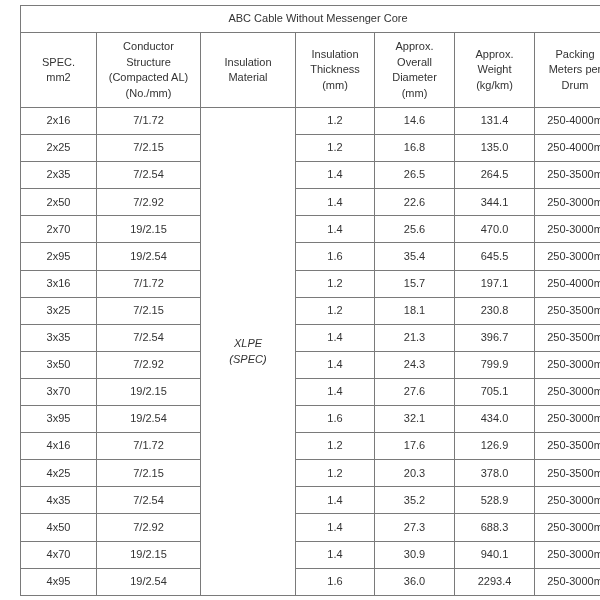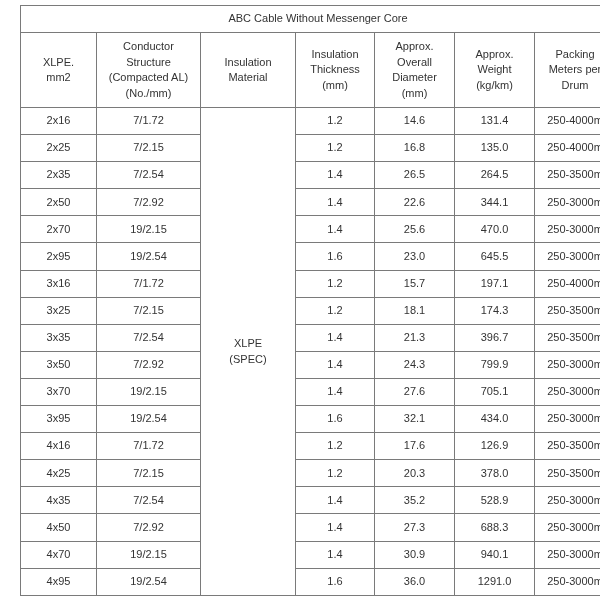--- a/index.html
+++ b/index.html
@@ -16,42 +16,42 @@
     border: 1px solid #7a7a7a;
     text-align: center;
     vertical-align: middle;
     font-weight: normal;
     padding: 0;
     line-height: 15.5px;
   }
   .title-row td { height: 26px; font-size: 11px; }
   .head-row th { height: 74px; }
   tbody tr td { height: 26.1px; }
-  .merged { line-height: 16px; }
+  .merged { line-height: 16px; font-style: italic; }
 </style>
 </head>
 <body>
 
 <table>
   <colgroup>
     <col style="width:76px">
       <col style="width:104px">
       <col style="width:95px">
       <col style="width:79px">
       <col style="width:80px">
       <col style="width:80px">
       <col style="width:81px">
   </colgroup>
   <thead>
     <tr class="title-row">
       <td colspan="7">ABC Cable Without Messenger Core</td>
     </tr>
     <tr class="head-row" id="head-row">
         <th>
-          <div>XLPE.</div>
+          <div>SPEC.</div>
           <div>mm2</div>
         </th>
         <th>
           <div>Conductor</div>
           <div>Structure</div>
           <div>(Compacted AL)</div>
           <div>(No./mm)</div>
         </th>
         <th>
           <div>Insulation</div>
@@ -122,38 +122,38 @@
         <td>19/2.15</td>
         <td>1.4</td>
         <td>25.6</td>
         <td>470.0</td>
         <td>250-3000m</td>
       </tr>
       <tr>
         <td>2x95</td>
         <td>19/2.54</td>
         <td>1.6</td>
-        <td>23.0</td>
+        <td>35.4</td>
         <td>645.5</td>
         <td>250-3000m</td>
       </tr>
       <tr>
         <td>3x16</td>
         <td>7/1.72</td>
         <td>1.2</td>
         <td>15.7</td>
         <td>197.1</td>
         <td>250-4000m</td>
       </tr>
       <tr>
         <td>3x25</td>
         <td>7/2.15</td>
         <td>1.2</td>
         <td>18.1</td>
-        <td>174.3</td>
+        <td>230.8</td>
         <td>250-3500m</td>
       </tr>
       <tr>
         <td>3x35</td>
         <td>7/2.54</td>
         <td>1.4</td>
         <td>21.3</td>
         <td>396.7</td>
         <td>250-3500m</td>
       </tr>
@@ -219,17 +219,17 @@
         <td>1.4</td>
         <td>30.9</td>
         <td>940.1</td>
         <td>250-3000m</td>
       </tr>
       <tr>
         <td>4x95</td>
         <td>19/2.54</td>
         <td>1.6</td>
         <td>36.0</td>
-        <td>1291.0</td>
+        <td>2293.4</td>
         <td>250-3000m</td>
       </tr>
     </tbody>
 </table>
 
 </body></html>

